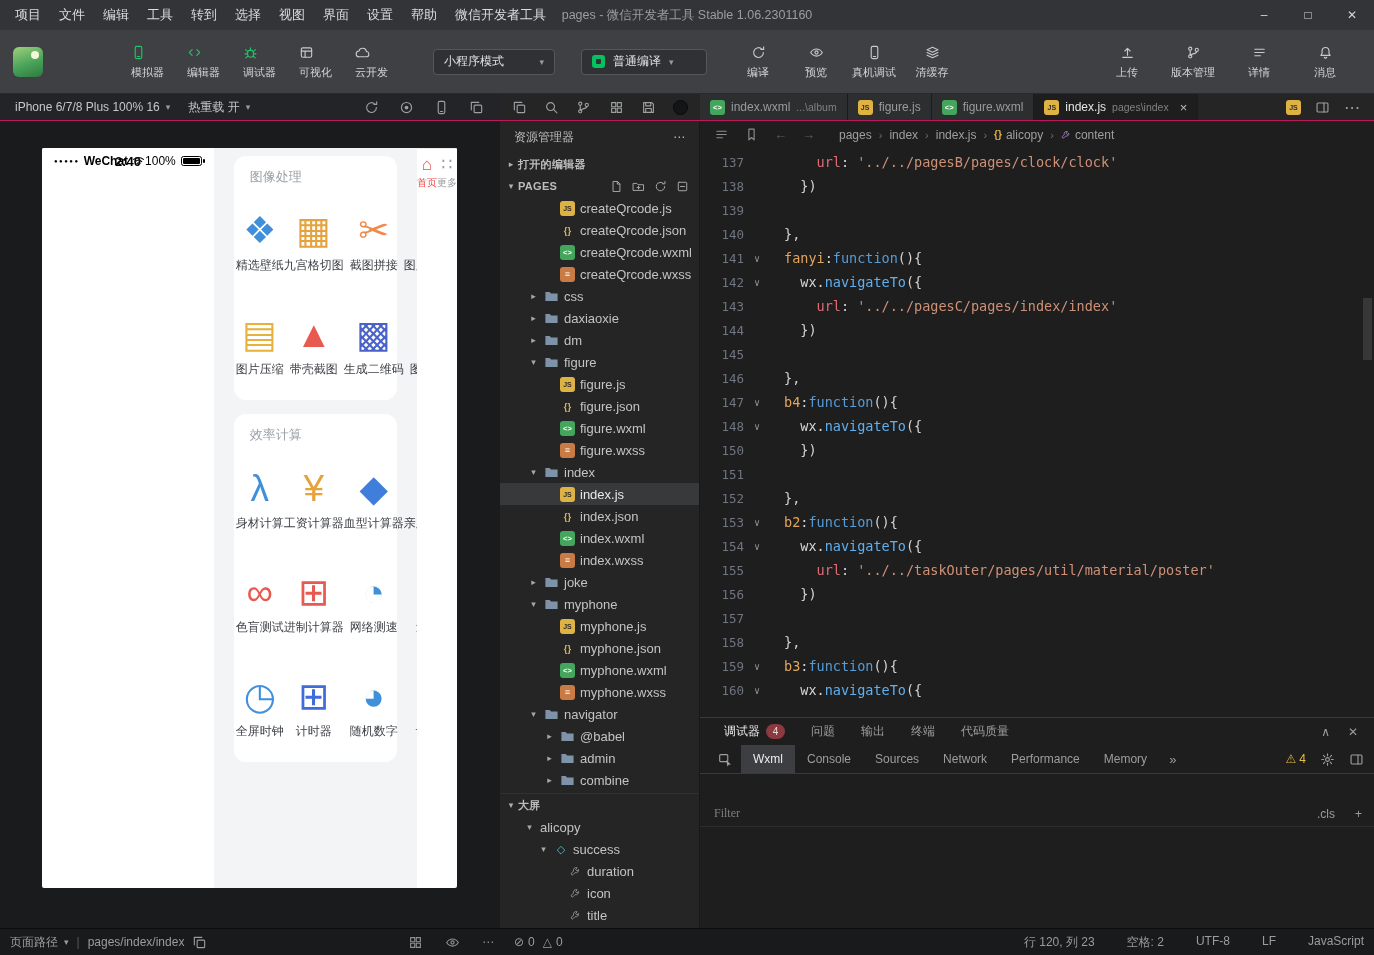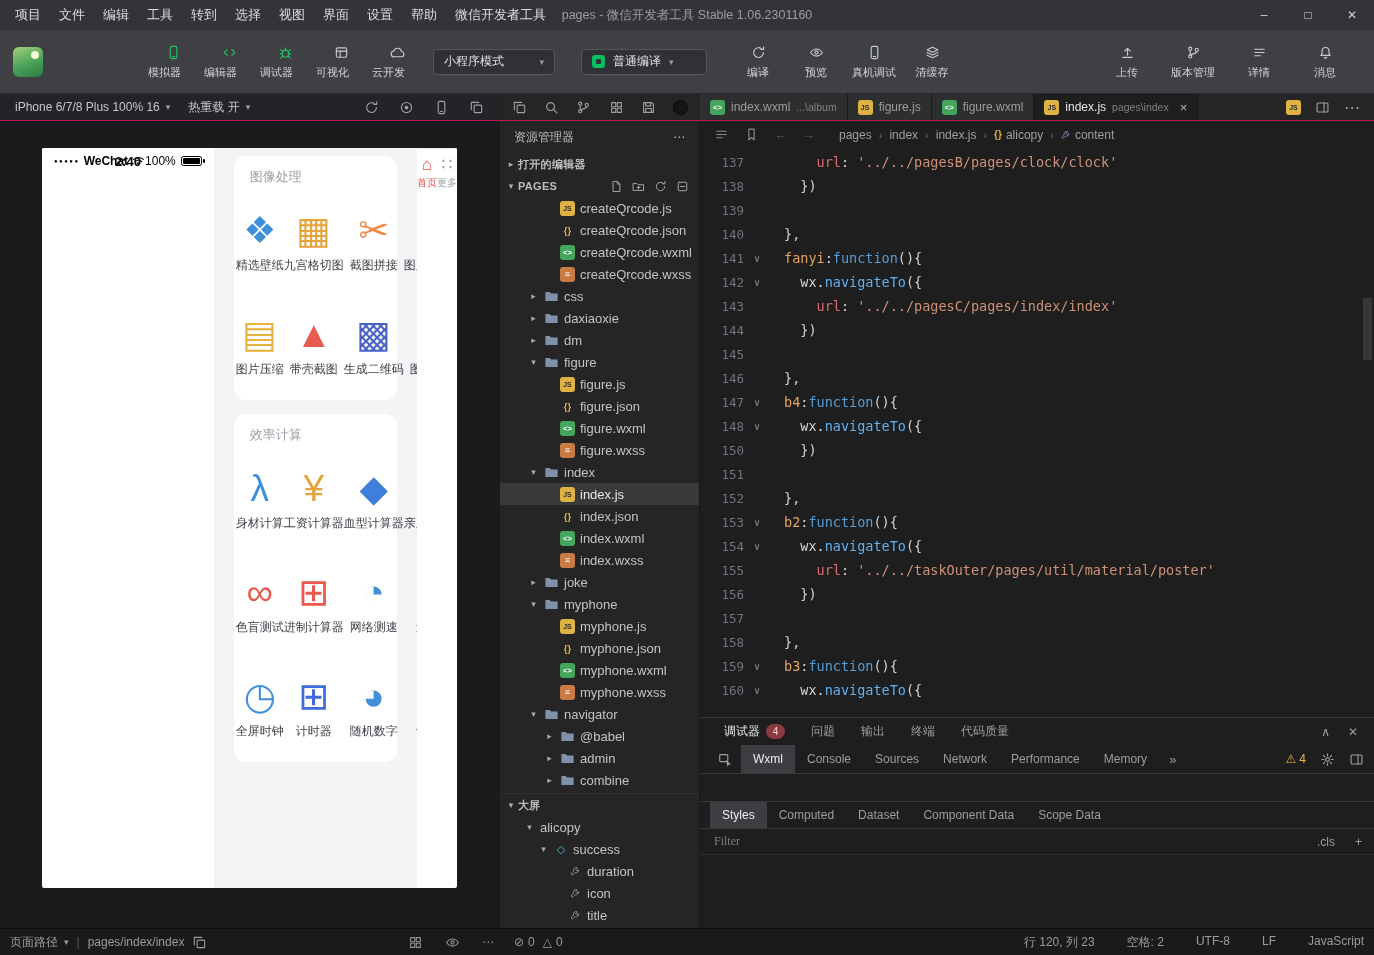--- a/index.html
+++ b/index.html
@@ -15,21 +15,21 @@
   .win-title{position:absolute;left:0;right:0;text-align:center;font-size:12.5px;color:#9b9da0;pointer-events:none}
   .win-controls{margin-left:auto;display:flex;z-index:2}
   .wc{width:44px;text-align:center;line-height:30px;font-size:12px;color:#d5d5d5}
 
   
   .toolbar{height:64px;background:#3e4043;display:flex;align-items:center;border-bottom:1px solid #28292b;box-sizing:border-box}
   .avatar{width:30px;height:30px;border-radius:6px;margin-left:13px;flex:none;position:relative;overflow:hidden;
           background:linear-gradient(160deg,#9fd07c 0%,#4aa35a 55%,#2d7a3e 100%)}
   .avatar::after{content:"";position:absolute;right:4px;top:4px;width:8px;height:8px;border-radius:50%;background:#f2f7d8}
   .appbtns{display:flex;gap:6px;margin-left:88px}
-  .tbtn{width:50px;display:flex;flex-direction:column;align-items:flex-end;gap:3px;font-size:11px;color:#d2d3d4}
+  .tbtn{width:50px;display:flex;flex-direction:column;align-items:flex-start;gap:3px;font-size:11px;color:#d2d3d4}
   .tbtn .ic{height:19px}
   .select{height:26px;background:#2f3134;border:1px solid #55575a;border-radius:4px;display:flex;align-items:center;gap:8px;
           padding:0 10px;font-size:12px;color:#e0e0e1;box-sizing:border-box}
   .select.mode{margin-left:28px;width:122px;justify-content:space-between}
   .select.compile{margin-left:26px;width:126px}
   .caret{font-size:9px;color:#9a9b9d}
   .cdot{width:13px;height:13px;border-radius:3px;background:#07c160;flex:none;position:relative}
   .cdot::after{content:"";position:absolute;inset:4px;background:#2f3134;border-radius:1px}
   .actbtns{display:flex;margin-left:24px;gap:4px}
   .abtn{min-width:46px;display:flex;flex-direction:column;align-items:center;gap:3px;font-size:11px;color:#d2d3d4;padding:0 4px}
@@ -1042,29 +1042,20 @@
               </span>
             <span class="ic" id="dock-ic">
                 <svg viewBox="0 0 16 16" width="15" height="15" fill="none" stroke="currentColor" stroke-width="1.2" stroke-linecap="round" stroke-linejoin="round">
                   <rect x="2.2" y="3.2" width="11.6" height="9.6" rx="1"></rect>
                   <path d="M9.6 3.2v9.6"></path>
                 </svg>
               </span>
           </div>
         </div>
         <div class="wxml-gap"></div>
-        <div class="styles-row">
-          <div class="style-tabs" id="style-tabs">
-              <span class="stab active">Styles</span>
-              <span class="stab">Computed</span>
-              <span class="stab">Dataset</span>
-              <span class="stab">Component Data</span>
-              <span class="stab">Scope Data</span>
-            </div>
-        </div>
         <div class="filter-row">
           <input placeholder="Filter" style="">
           <div class="fr-right">
             <span>.cls</span>
             <span>+</span>
           </div>
         </div>
         <div class="debug-content"></div>
       </div>
     </div>

